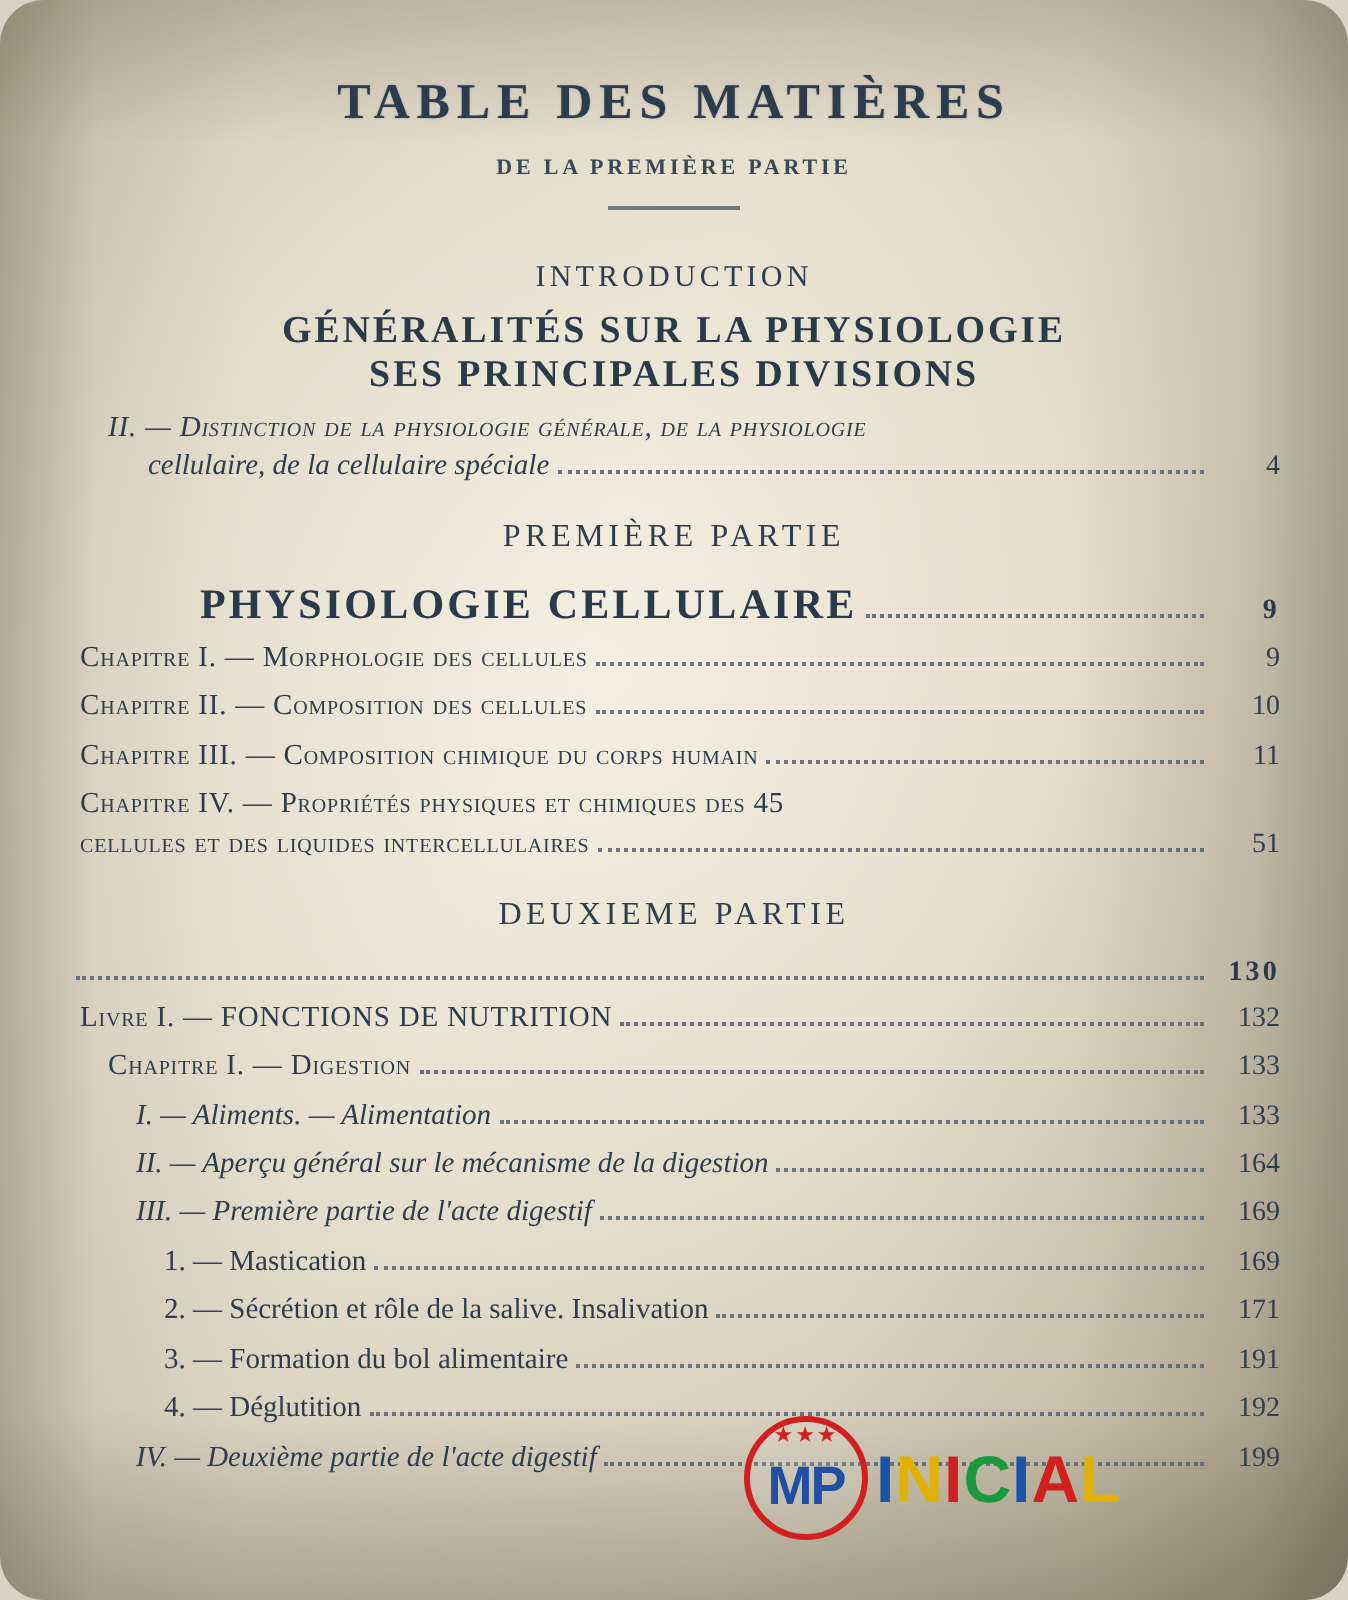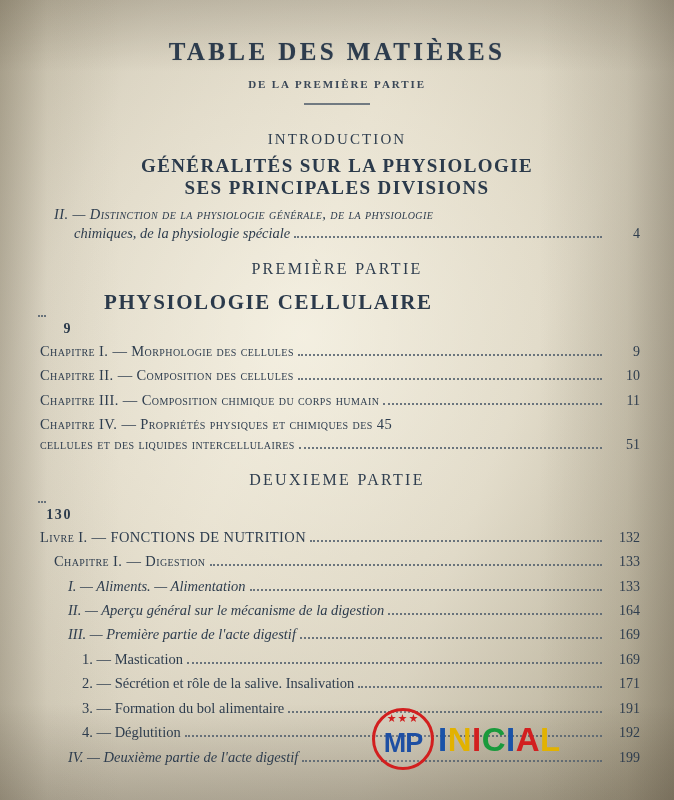--- a/index.html
+++ b/index.html
@@ -17,20 +17,21 @@
   
   #page {
     position: relative;
     width: 674px;
     height: 800px;
     background:
       radial-gradient(ellipse 80% 70% at 45% 42%, rgba(255,252,240,0.55) 0%, rgba(236,229,211,0.25) 45%, rgba(150,140,115,0.28) 100%),
       linear-gradient(112deg, #c9c2ae 0%, #ddd7c6 16%, #e6e0cf 42%, #ded8c6 68%, #c6bfaa 88%, #b3ab95 100%);
     color: #2b3a4a;
     overflow: hidden;
+    border-radius: 22px;
   }
   #page::after {
     content: "";
     position: absolute;
     inset: 0;
     pointer-events: none;
     background:
       linear-gradient(90deg, rgba(90,80,60,0.30) 0%, rgba(90,80,60,0.05) 7%, rgba(0,0,0,0) 18%, rgba(0,0,0,0) 80%, rgba(80,70,52,0.12) 93%, rgba(70,60,45,0.30) 100%),
       linear-gradient(180deg, rgba(80,70,52,0.22) 0%, rgba(0,0,0,0) 9%, rgba(0,0,0,0) 88%, rgba(70,60,45,0.28) 100%);
   }
@@ -95,21 +96,20 @@
 
   
   .part-title-row {
     display: flex;
     align-items: baseline;
     margin-top: 12px;
     font-size: 21px;
     font-weight: bold;
     letter-spacing: 1.6px;
     color: #2b3a4b;
-    flex-direction: column;
   }
   .part-title-row .lead {
     flex: 0 0 auto;
     padding-left: 66px;
   }
 
   
   .entry {
     display: flex;
     align-items: baseline;
@@ -238,21 +238,21 @@
     <div class="section-head">INTRODUCTION</div>
     <div class="sec-big">
       <span class="l2">GÉNÉRALITÉS SUR LA PHYSIOLOGIE</span>
       <span class="l2">SES PRINCIPALES DIVISIONS</span>
     </div>
 
 
     <div class="entry-wrap i1">
       <span class="line1 small-caps ital">II. — Distinction de la physiologie générale, de la physiologie</span>
       <span class="line2 i1">
-        <span class="txt ital">chimiques, de la physiologie spéciale</span>
+        <span class="txt ital">cellulaire, de la cellulaire spéciale</span>
         <span class="dots"></span>
         <span class="pg">4</span>
       </span>
     </div>
 
     <div class="part-head gap-md">PREMIÈRE PARTIE</div>
 
     <div class="part-title-row">
       <span class="lead">PHYSIOLOGIE CELLULAIRE</span>
       <span class="dots"></span>

